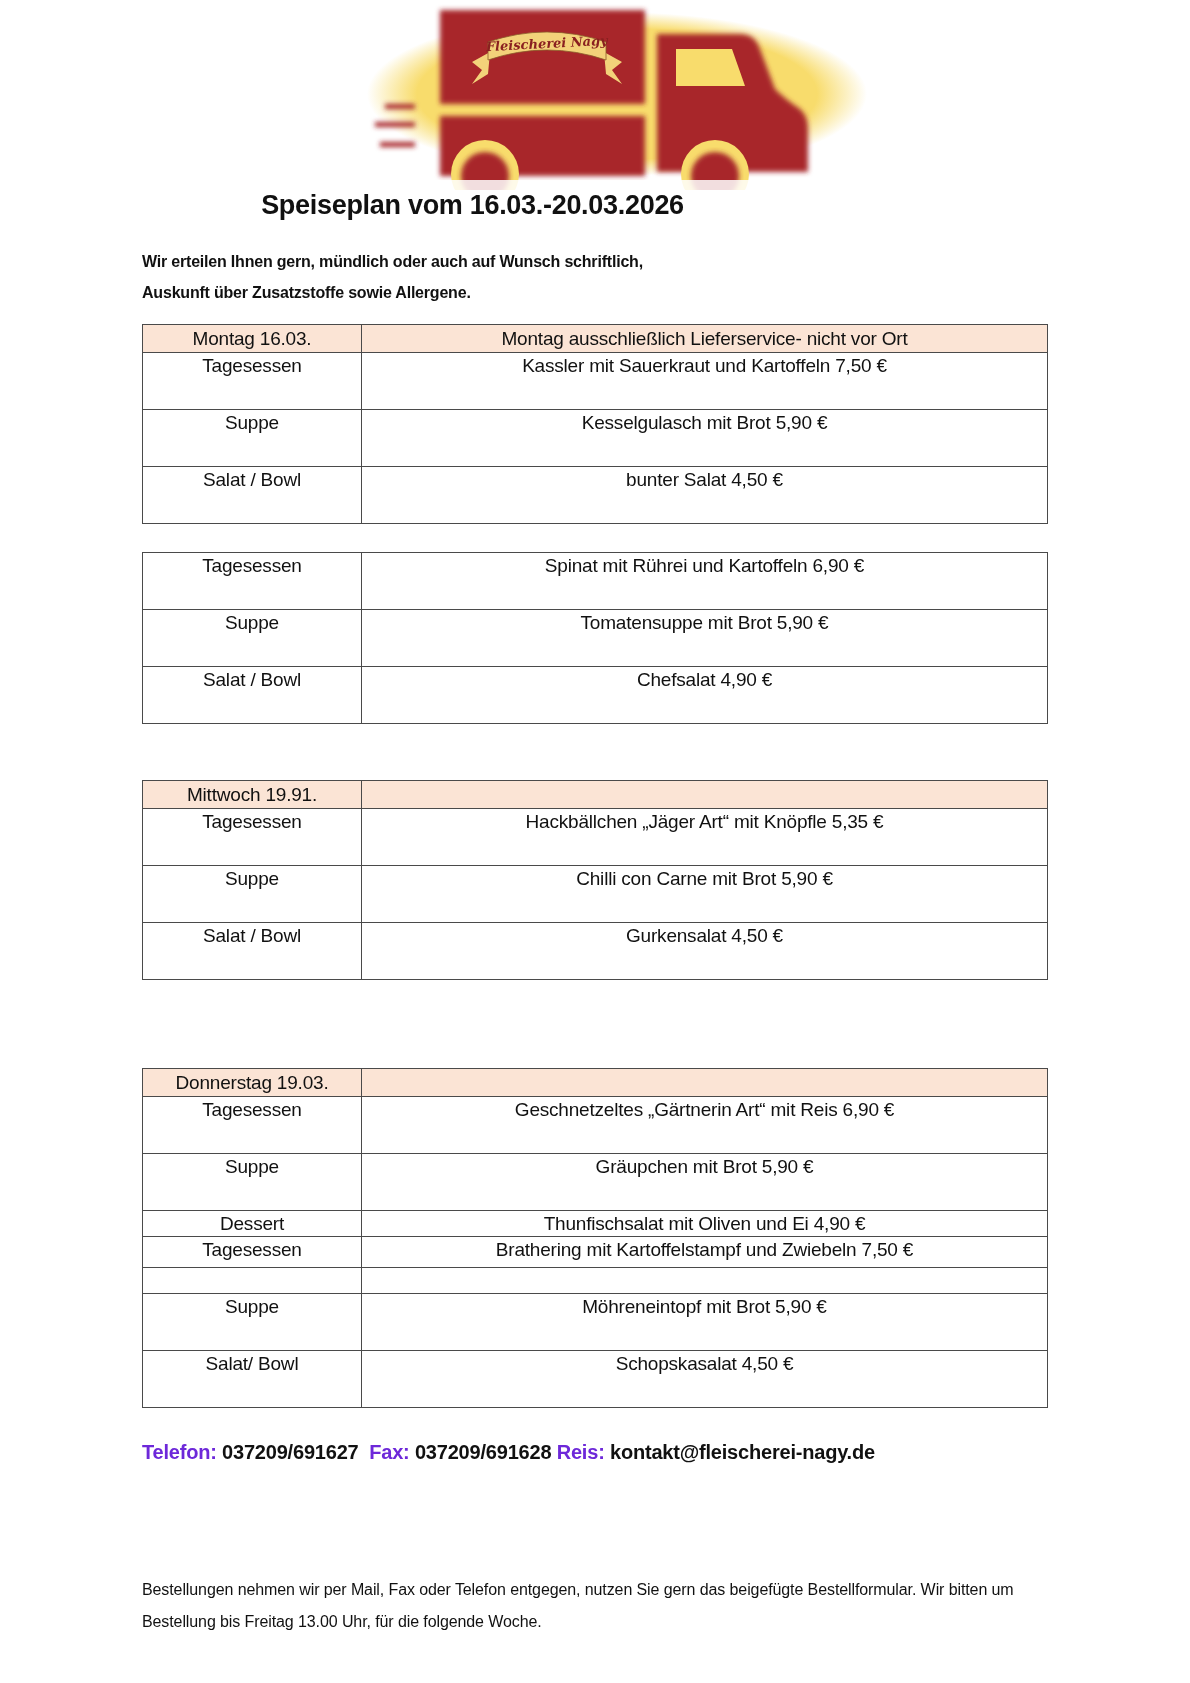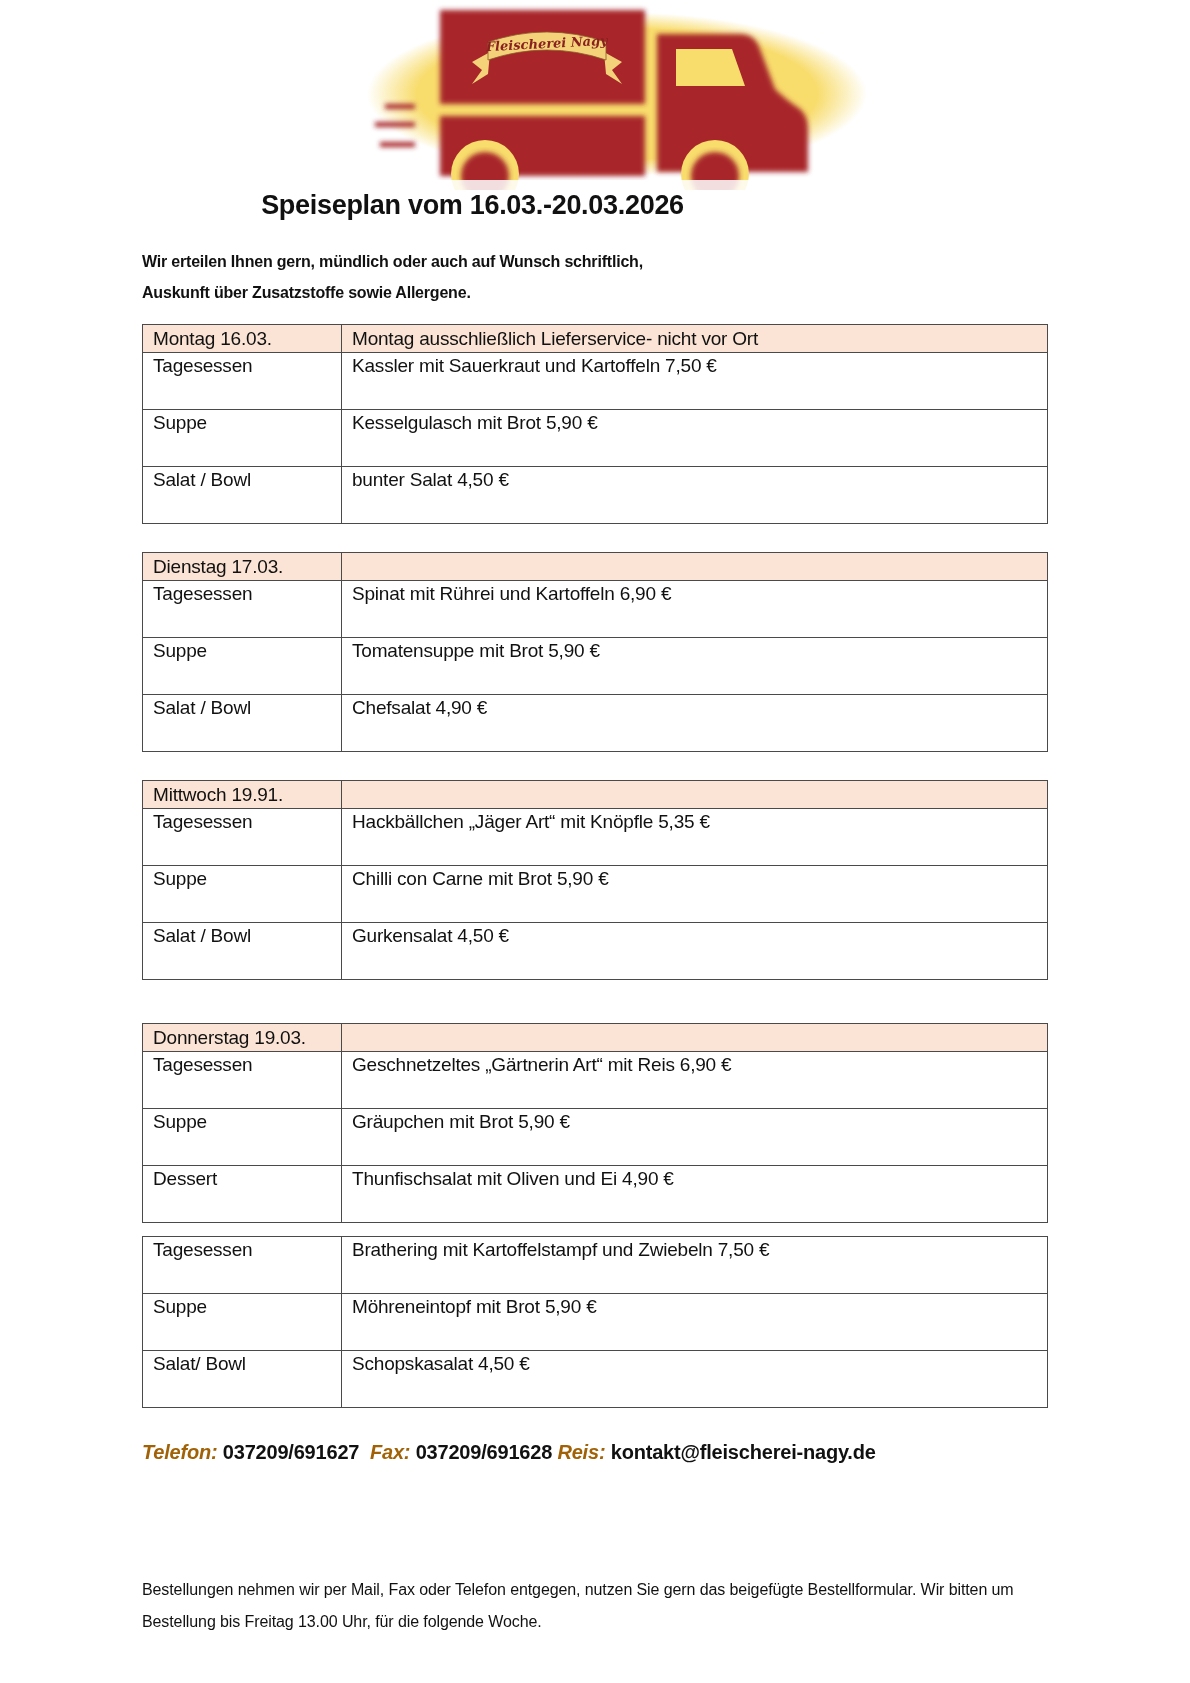--- a/index.html
+++ b/index.html
@@ -14,30 +14,30 @@
     }
     .intro {
       position: absolute; left: 142px; top: 246px; font-size: 16px; font-weight: bold;
       line-height: 31px; letter-spacing: -0.2px;
     }
     .day-table {
       position: absolute; left: 142px; width: 906px; border-collapse: collapse;
       font-size: 19px; letter-spacing: -0.2px;
     }
     .day-table td {
-      border: 1.5px solid #4a4a4a; padding: 0 10px; vertical-align: top;
+      border: 1.5px solid #4a4a4a; padding: 0 20px; vertical-align: top; text-align: center;
     }
     .day-table tr.hdr td { background: #fbe4d5; height: 27px; line-height: 27px; }
     .day-table tr.row td { height: 56px; line-height: 26px; margin-left: 16px; }
     .day-table td.c1 { width: 178px; }
     .contact {
       position: absolute; left: 142px; top: 1441px; font-size: 20px; font-weight: bold;
       letter-spacing: -0.2px; white-space: pre;
     }
-    .contact .lbl { color: #a16207; font-style: italic; }
+    .contact .lbl { color: #6d28d9; }
     .footer {
       position: absolute; left: 142px; top: 1574px; width: 920px; font-size: 16px;
       line-height: 32px; letter-spacing: -0.1px;
     }
   </style>
 </head>
 <body>
 
 <div class="logo">
   <svg width="515" height="186" viewBox="0 0 515 186">
@@ -103,24 +103,20 @@
   </tr>
   <tr class="row">
     <td class="c1">Salat / Bowl</td>
     <td>bunter Salat 4,50 €</td>
   </tr>
 </tbody>
   </table>
 
 <table class="day-table" style="top:552px">
   <tbody>
-      <tr class="hdr">
-    <td class="c1">Dienstag 17.03.</td>
-    <td></td>
-  </tr>
   <tr class="row">
     <td class="c1">Tagesessen</td>
     <td>Spinat mit Rührei und Kartoffeln 6,90 €</td>
   </tr>
   <tr class="row">
     <td class="c1">Suppe</td>
     <td>Tomatensuppe mit Brot 5,90 €</td>
   </tr>
   <tr class="row">
     <td class="c1">Salat / Bowl</td>
@@ -143,21 +139,21 @@
     <td class="c1">Suppe</td>
     <td>Chilli con Carne mit Brot 5,90 €</td>
   </tr>
   <tr class="row">
     <td class="c1">Salat / Bowl</td>
     <td>Gurkensalat 4,50 €</td>
   </tr>
 </tbody>
   </table>
 
-<table class="day-table" style="top:1023px">
+<table class="day-table" style="top:1068px">
   <tbody>
       <tr class="hdr">
     <td class="c1">Donnerstag 19.03.</td>
     <td></td>
   </tr>
   <tr class="row">
     <td class="c1">Tagesessen</td>
     <td>Geschnetzeltes „Gärtnerin Art“ mit Reis 6,90 €</td>
   </tr>
   <tr class="row">

